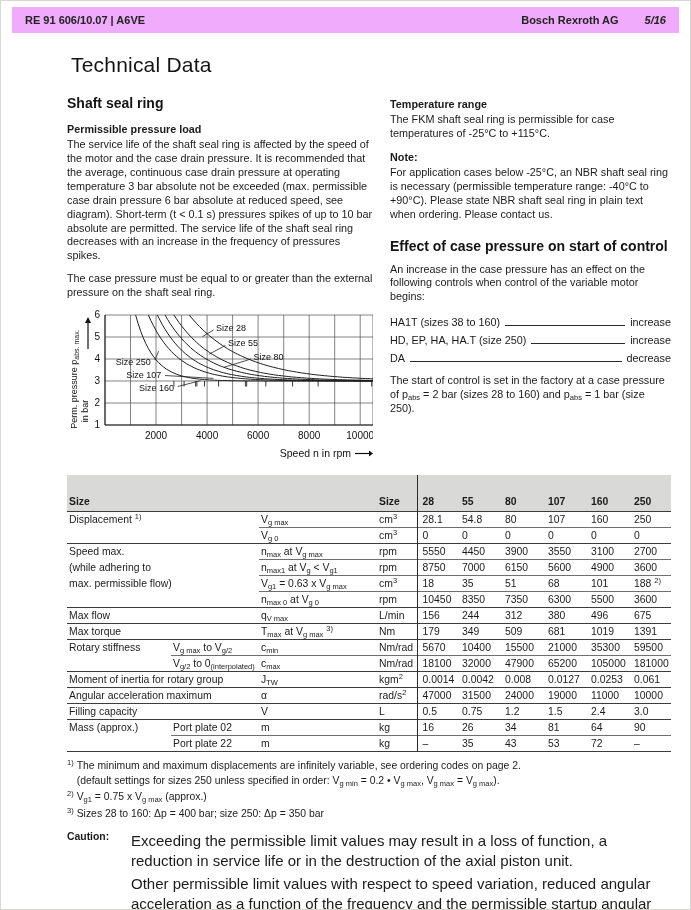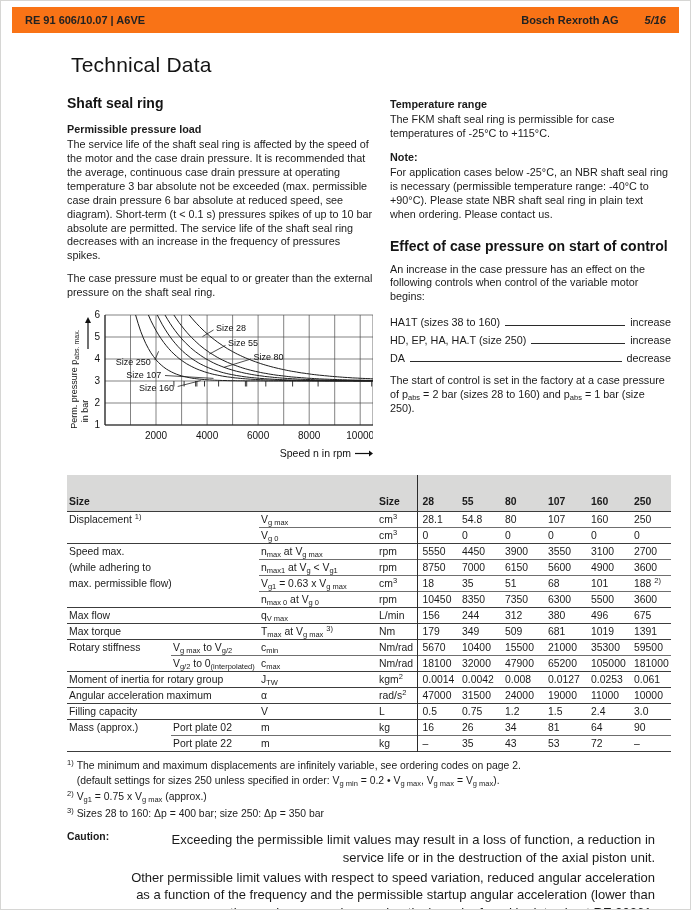--- a/index.html
+++ b/index.html
@@ -2,21 +2,21 @@
 <html><head>
 <meta charset="utf-8">
 <style>
   html,body{margin:0;padding:0;}
   body{
     width:691px;height:910px;background:#ffffff;position:relative;overflow:hidden;
     font-family:"Liberation Sans",sans-serif;color:#1b1b1b;
     border:1px solid #d6d6d4;box-sizing:border-box;
   }
   .header-bar{
-    margin:6px 11px 0 11px;background:#f97316;height:26px;
+    margin:6px 11px 0 11px;background:#f0abfc;height:26px;
     display:flex;align-items:center;padding:0 13px;font-size:11px;font-weight:bold;color:#222;
   }
   .header-bar .spacer{flex:1;}
   .header-bar .pagenum{margin-left:26px;font-style:italic;}
   .content{padding:14px 19px 0 66px;}
   h1{font-size:21px;font-weight:normal;color:#141414;margin:6px 0 16px 4px;letter-spacing:.2px;}
   .cols{display:flex;gap:17px;}
   .col-l{width:306px;flex:none;}
   .col-r{flex:1;min-width:0;}
   h2{font-size:14px;font-weight:bold;margin:2px 0 12px 0;color:#141414;}
@@ -44,21 +44,21 @@
   tr.b-sym td.c-sym,tr.b-sym td.c-unit,tr.b-sym td.c-val{border-top:1px solid #6f6f6f;}
   tr.b-sub td.c-sub,tr.b-sub td.c-sym,tr.b-sub td.c-unit,tr.b-sub td.c-val{border-top:1px solid #6f6f6f;}
   
   #footnotes{margin-top:7px;}
   .fn{display:flex;gap:3px;font-size:10.4px;line-height:1.4;margin-bottom:2px;}
   .fn-m{flex:none;}
   
   .caution{display:flex;margin-top:10px;font-size:10.4px;}
   .caution-label{width:64px;flex:none;font-weight:bold;}
   .caution-text{flex:1;}
-  .caution-text p{font-size:13px;margin:0 16px 3px 0;line-height:1.33;text-align:right;}
+  .caution-text p{font-size:15px;margin:0 0 3px 0;line-height:1.33;}
 </style>
 </head>
 <body>
 
 <div class="page">
   <div class="header-bar">
     <span>RE 91 606/10.07 | A6VE</span>
     <span class="spacer"></span>
     <span>Bosch Rexroth AG</span>
     <span class="pagenum">5/16</span>

